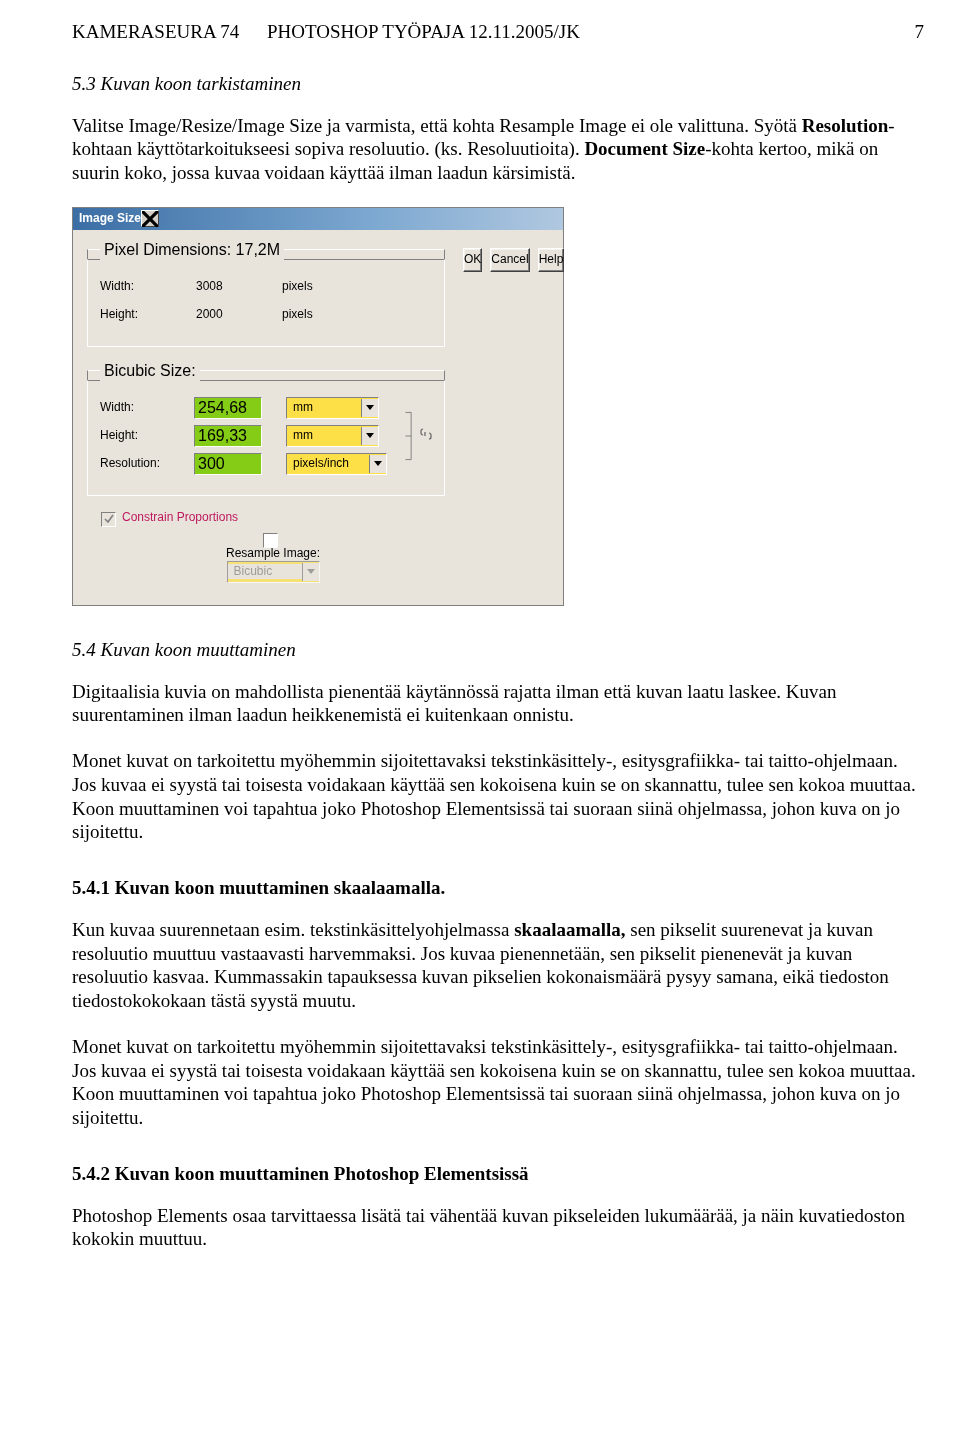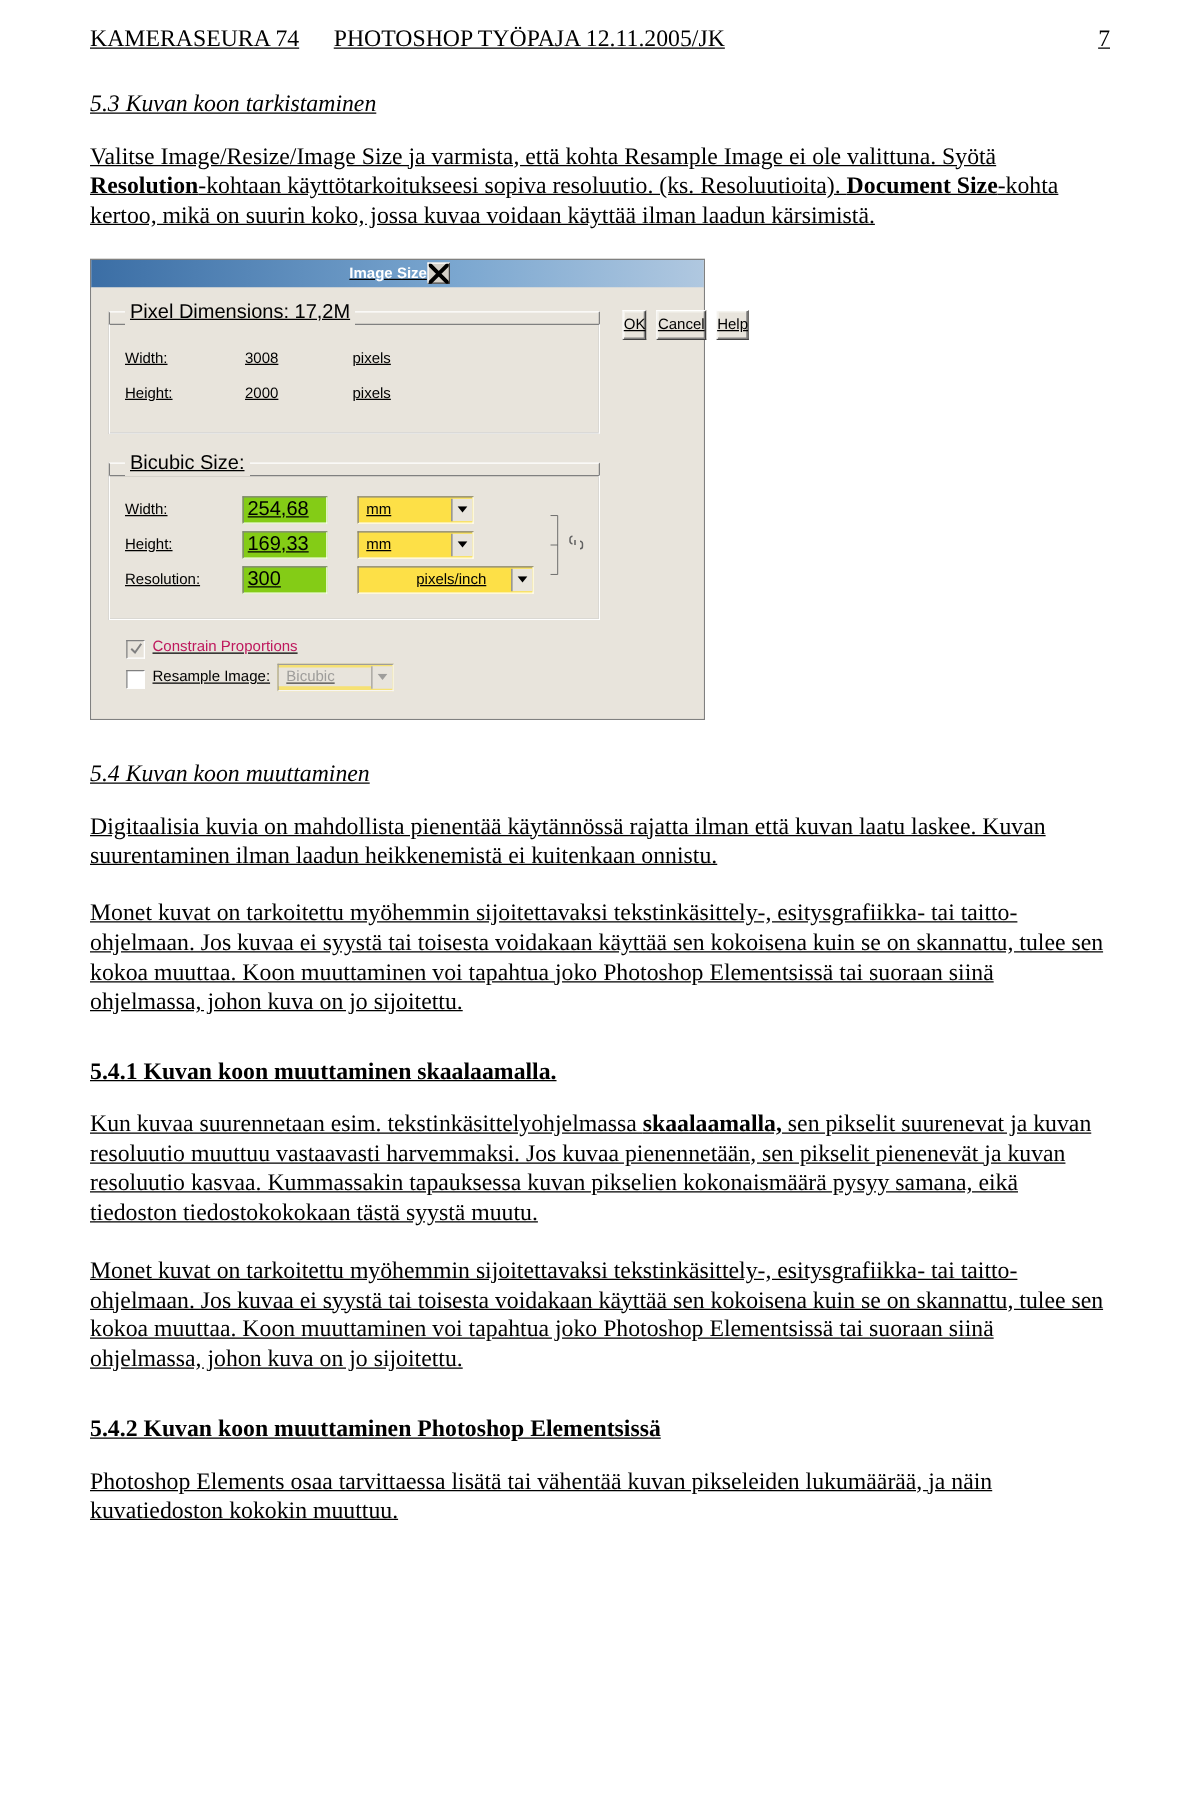--- a/index.html
+++ b/index.html
@@ -6,22 +6,21 @@
     margin: 0;
     padding: 0;
     font-family: "Times New Roman", Times, serif;
     font-size: 19px;
     color: #000;
     background: #fff;
     width: 960px;
     line-height: 1.25;
   }
   .page {
-    padding: 20px 72px 40px 72px;
-    text-decoration: underline;
+    padding: 20px 36px 40px 72px;
   }
   .header-line {
     display: flex;
     font-size: 19px;
     margin-bottom: 28px;
   }
   .header-left { width: 195px; }
   .header-center { flex: 1; }
   .header-right { width: 40px; text-align: right; }
   .section-title { font-style: italic; margin: 20px 0 18px 0; }
@@ -37,21 +36,21 @@
     font-size: 12px;
     color: #000;
     border: 1px solid #808080;
     box-shadow: 1px 1px 0 #fff inset;
   }
   .titlebar {
     height: 22px;
     background: linear-gradient(90deg, #3B6EA5 0%, #7BA7D0 60%, #B0C8E0 100%);
     display: flex;
     align-items: center;
-    justify-content: center;
+    justify-content: flex-start;
     padding: 0 3px 0 6px;
   }
   .titlebar-text { color: #fff; font-weight: bold; font-size: 12px; }
   .closebtn {
     width: 16px; height: 15px;
     background: #D4D0C8;
     border: 1px solid #fff;
     border-right-color: #404040; border-bottom-color:#404040;
     display: flex; align-items: center; justify-content: center;
     font-family: Arial, sans-serif; font-size: 11px; font-weight: bold;
@@ -134,21 +133,21 @@
     border:1px solid #808080;
     border-right-color:#fff; border-bottom-color:#fff;
     background:#fff;
     display:inline-flex; align-items:center; justify-content:center;
     margin-right:6px;
     position:relative; top:2px;
   }
   .checkbox.disabled { background:#E8E4DC; }
   .checkbox svg { width:10px; height:10px; }
   .cb-row { margin: 4px 0 6px 14px; font-size:12px; color:#be185d; display:flex; align-items:center;}
-  .cb-row.enabled { color:#000; }
+  .cb-row.enabled { color:#000;flex-direction:column; }
   .link-bracket {
     width:14px; height:50px;
     margin-left:6px;
   }
   .link-bracket svg { width:14px; height:50px; }
   .chain-icon { margin-left:4px; }
   .chain-icon svg { width:12px; height:12px; }
 </style>
 </head>
 <body>
@@ -215,21 +214,21 @@
                       <svg viewBox="0 0 8 6">
                         <path d="M0 0 L4 5 L8 0 Z" fill="#000"></path>
                       </svg>
                     </span>
                 </span>
               </div>
               <div class="frow">
                 <span class="flabel">Resolution:</span>
                 <input class="finput wide" value="300" style="">
                 <span class="dropdown">
-                  <span class="dd-text" style="min-width:70px;margin-left:40px;">pixels/inch</span>
+                  <span class="dd-text" style="min-width:70px;">pixels/inch</span>
                   <span class="dd-arrow">
                       <svg viewBox="0 0 8 6">
                         <path d="M0 0 L4 5 L8 0 Z" fill="#000"></path>
                       </svg>
                     </span>
                 </span>
               </div>
             </div>
             <div style="display:flex; align-items:center; padding-left:4px;">
               <span class="link-bracket">

